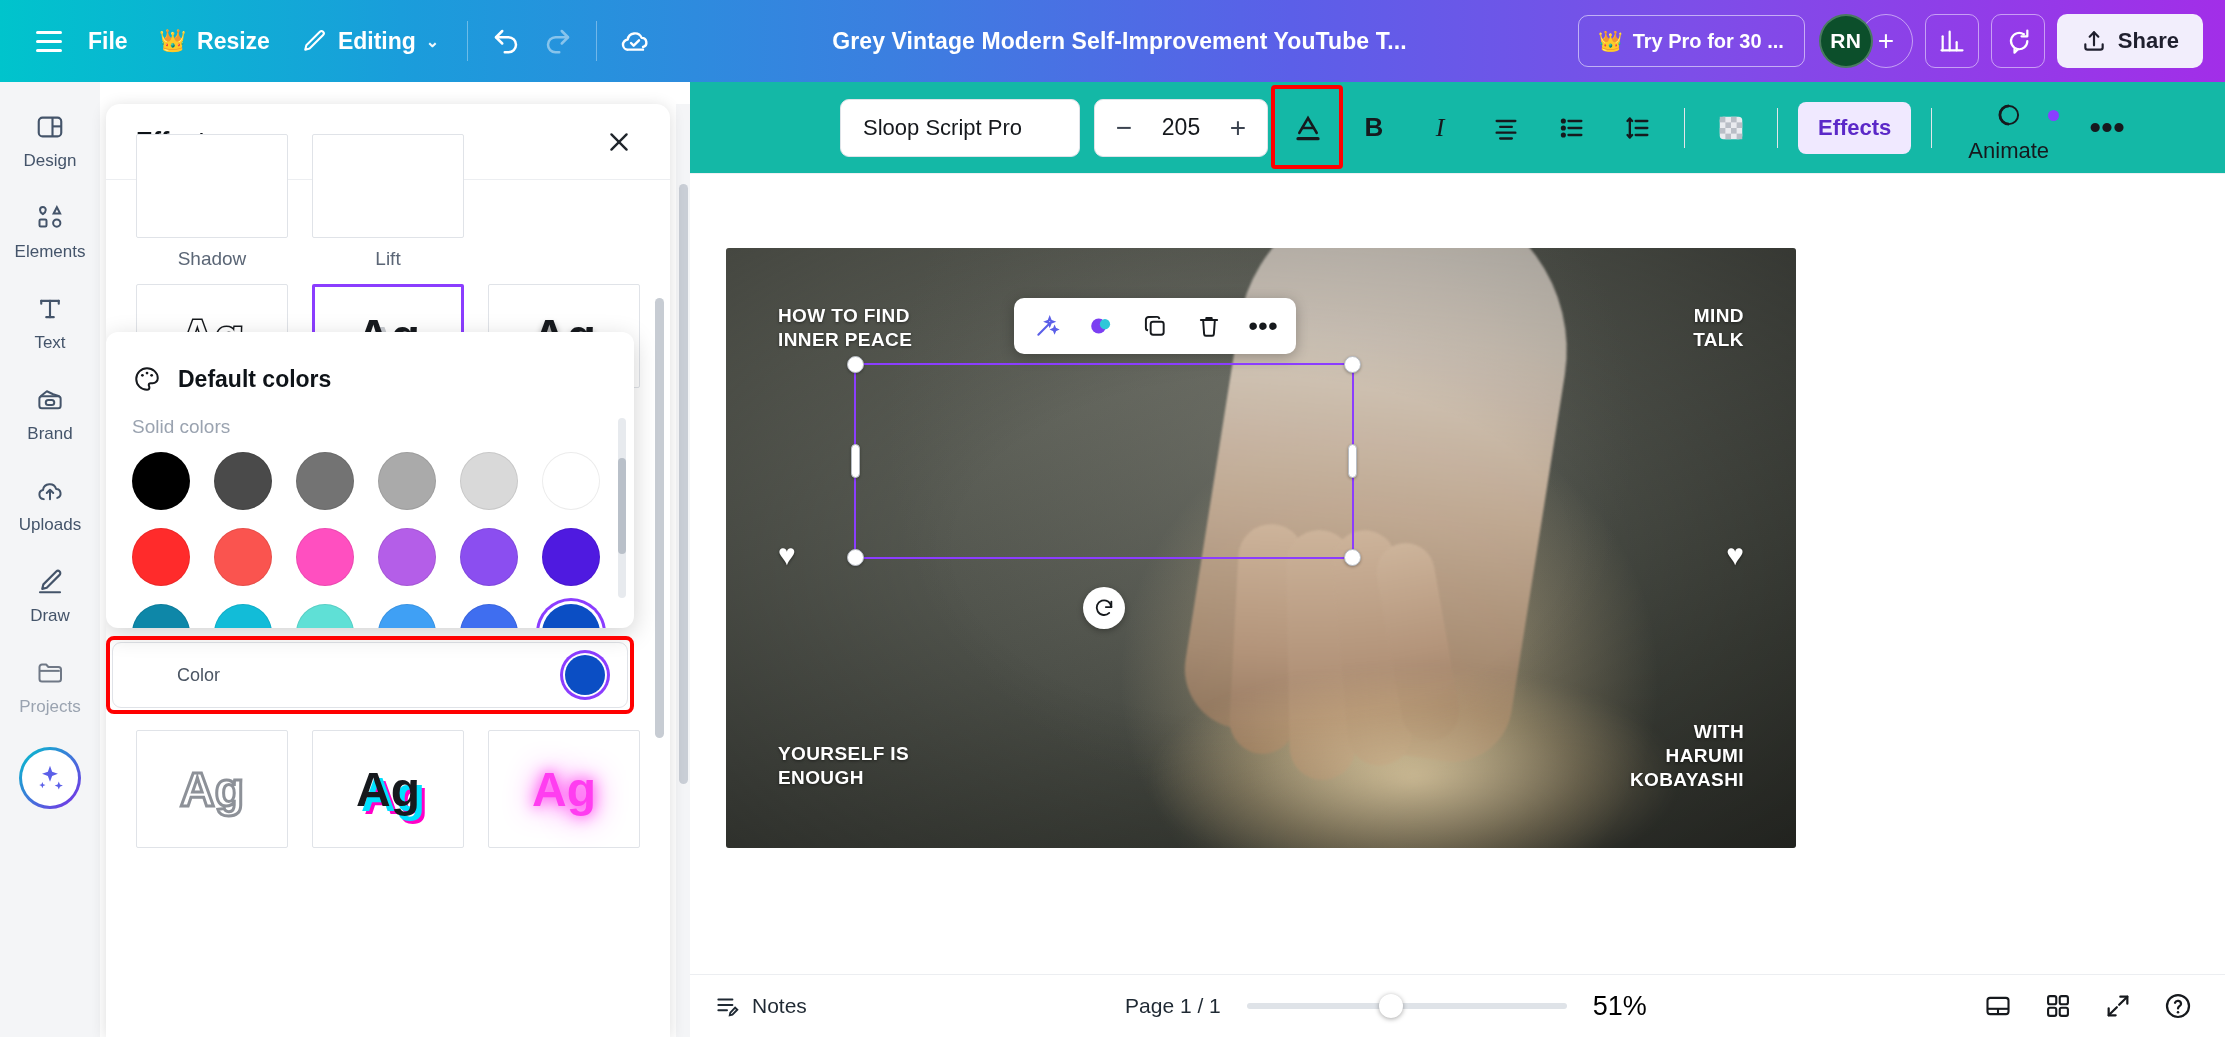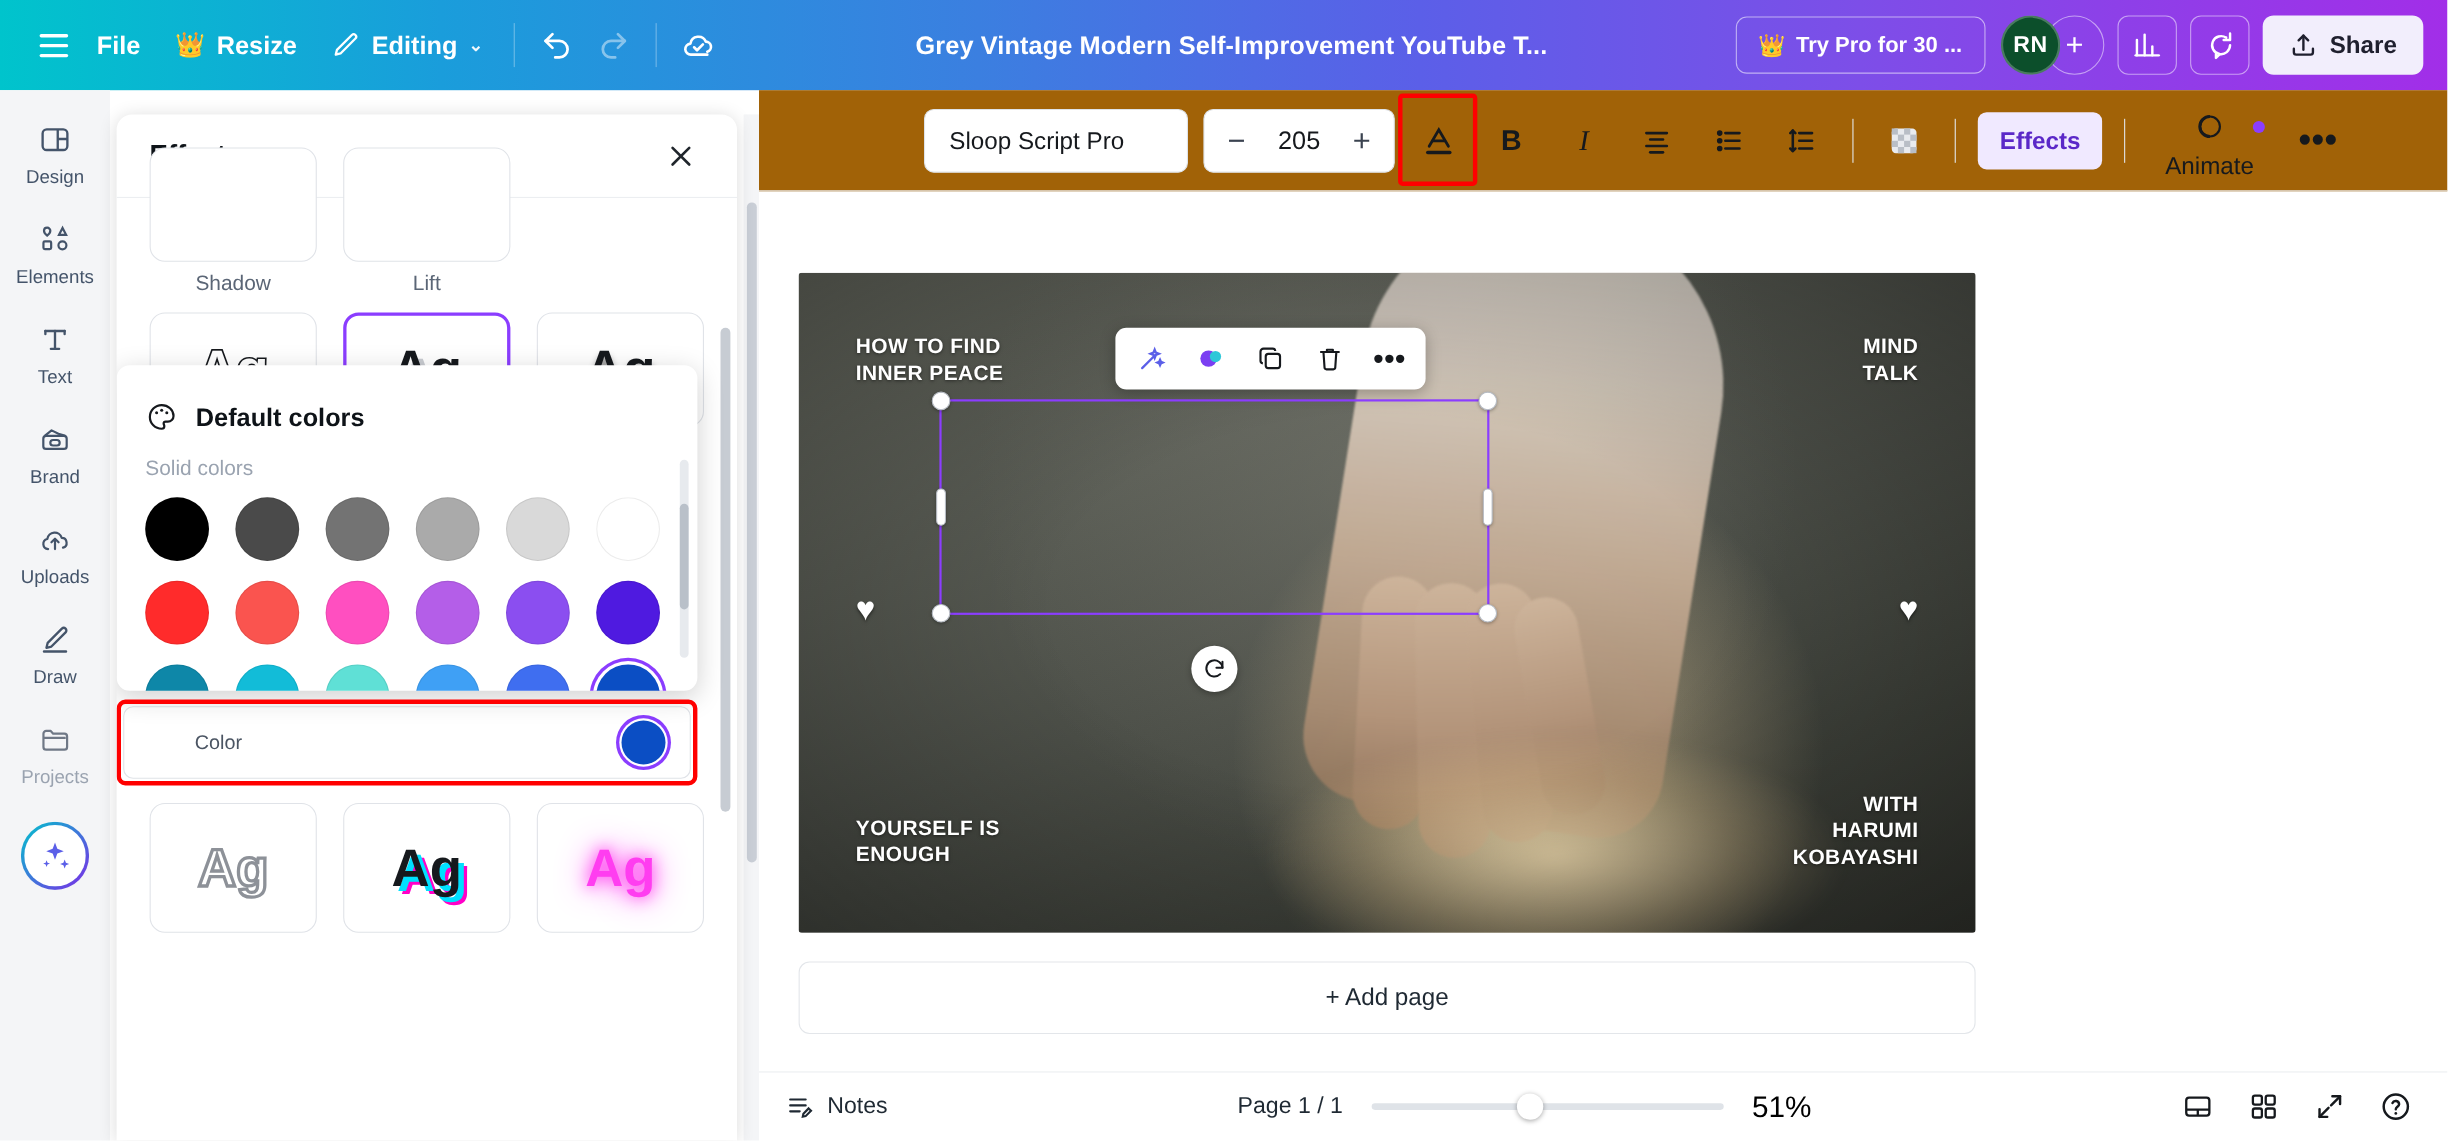--- a/index.html
+++ b/index.html
@@ -103,21 +103,21 @@
     height: 76px; display:flex; align-items:center; justify-content:space-between;
     padding: 0 28px 0 30px; border-bottom: 1px solid #eceef1;
   }
   .panel-title { font-size: 25px; font-weight: 700; color:#0e1318; }
   .close-x { width:46px;height:46px;border-radius:50%;display:flex;align-items:center;justify-content:center;cursor:pointer;color:#20262c; }
   .panel-body { position:relative; height: 857px; }
 
   .fx-row { display:flex; gap: 24px; padding: 0 30px; }
   .fx-cell { width: 152px; display:flex; flex-direction:column; align-items:center; cursor:pointer; }
   .fx-thumb {
-    width: 152px; height: 104px; border: 1px solid #e0e3e8; border-radius: 14px;
+    width: 152px; height: 104px; border: 1px solid #e0e3e8; border-radius: 2px;
     background:#fff; display:flex; align-items:center; justify-content:center;
     font-size: 48px; font-weight: 700; color:#16191d;
   }
   .fx-thumb.sel { border: 3px solid #8b3dff; }
   .fx-label { font-size: 19px; color:#5b6676; margin-top: 10px; }
 
   .ag-outline {
     color: #fff;
     -webkit-text-stroke: 3px #16191d;
     paint-order: stroke fill;
@@ -179,21 +179,21 @@
   
   .outer-sb {
     position:absolute; left: 676px; top: 104px; width: 14px; height: 933px;
     background:#f4f5f7; z-index: 5;
   }
   .outer-sb .thumb { position:absolute; left:3px; top: 80px; width: 9px; height: 600px; background:#c9ced6; border-radius:5px; }
 
   
   .ttbar {
     position:absolute; top:82px; left: 690px; width: 1535px; height: 92px;
-    background:#a16207; display:flex; align-items:center; gap: 14px;
+    background:#14b8a6; display:flex; align-items:center; gap: 14px;
     padding-left: 150px; border-bottom:1px solid #eef0f3; z-index: 4;
   }
   .font-chip {
     height: 58px; min-width: 240px; border:1px solid #dfe3e8; border-radius:9px;
     display:flex; align-items:center; padding: 0 22px; font-size: 22px; color:#16191d;
     cursor:pointer; background:#fff;
   }
   .size-chip {
     height: 58px; border:1px solid #dfe3e8; border-radius:9px;
     display:flex; align-items:center; gap: 4px; padding: 0 12px; background:#fff;
@@ -769,21 +769,20 @@
         <span class="hnd s h-mr"></span>
         <span class="rotate-h">
           <svg width="22" height="22" viewBox="0 0 24 24" fill="none" stroke="#16191d" stroke-width="2" stroke-linecap="round" stroke-linejoin="round">
               <path d="M20 11a8 8 0 10-2.3 6.3"></path>
               <path d="M20 5v6h-6"></path>
             </svg>
         </span>
       </div>
     </div>
 
-    <div class="addpage">+ Add page</div>
   </div>
 
   <div class="bottombar">
     <div class="notes">
       <span>
         <svg width="26" height="26" viewBox="0 0 24 24" fill="none" stroke="#1f2933" stroke-width="1.8" stroke-linecap="round">
             <path d="M4 6h13"></path>
             <path d="M4 11h13"></path>
             <path d="M4 16h8"></path>
             <path d="M19.5 13.5l2 2-4.5 4.5-2.4.5.5-2.4 4.4-4.6z"></path>

